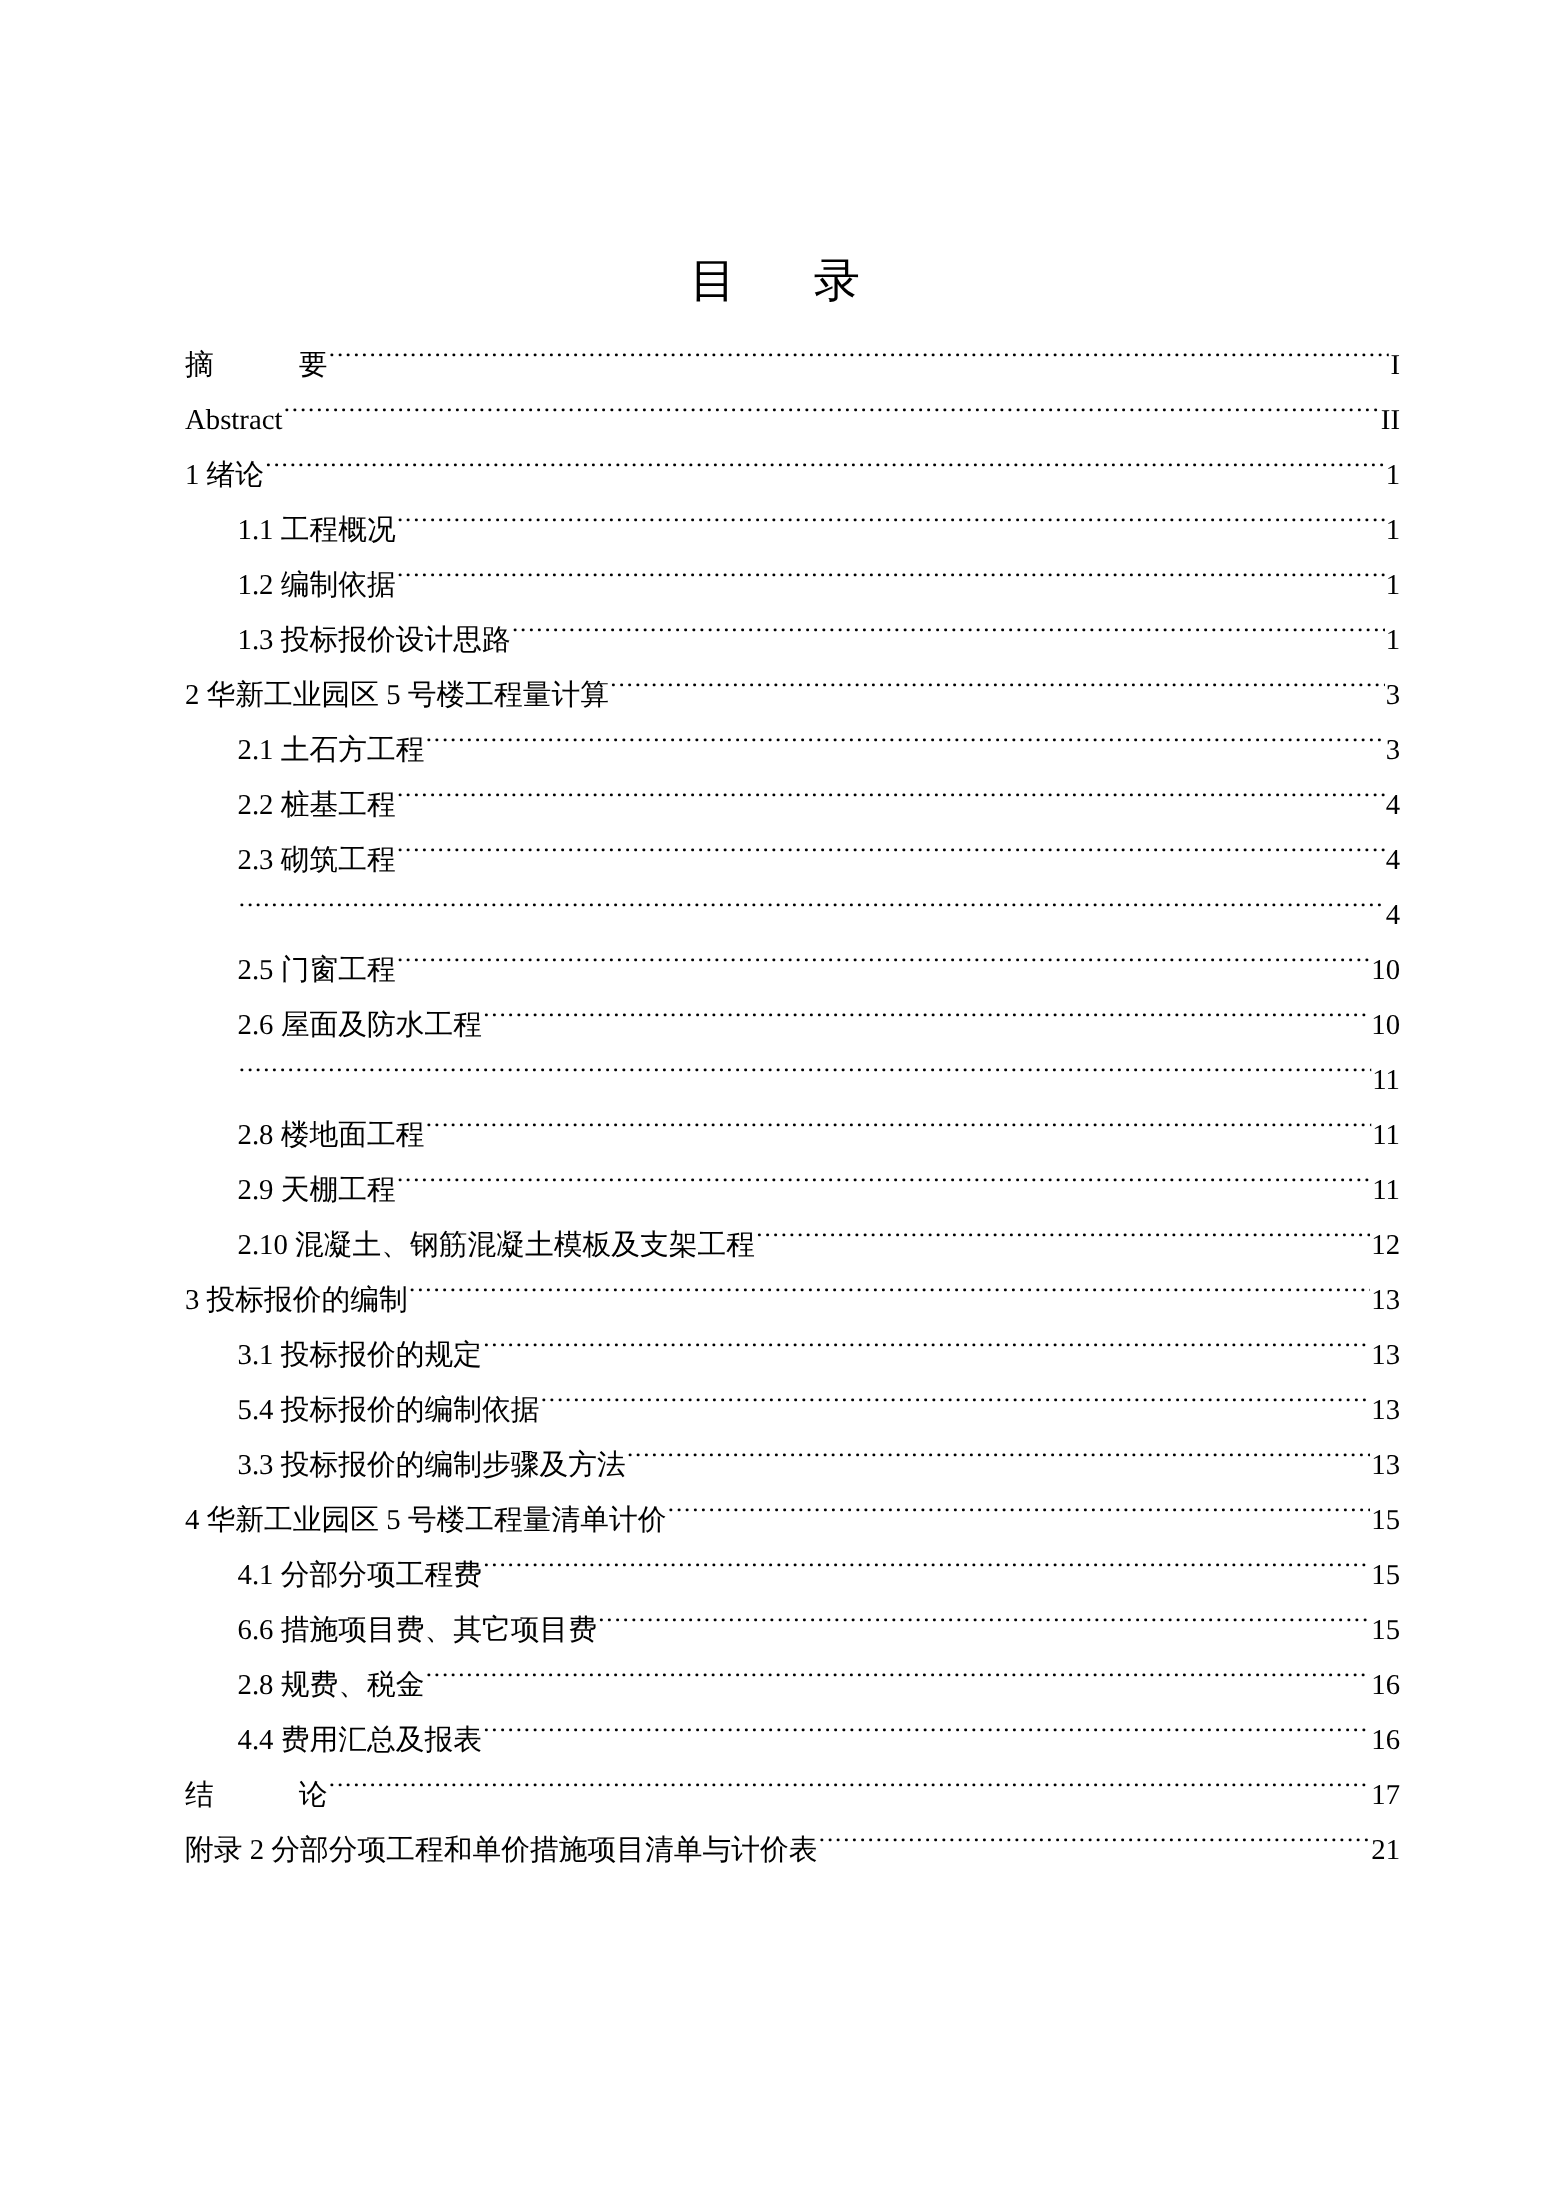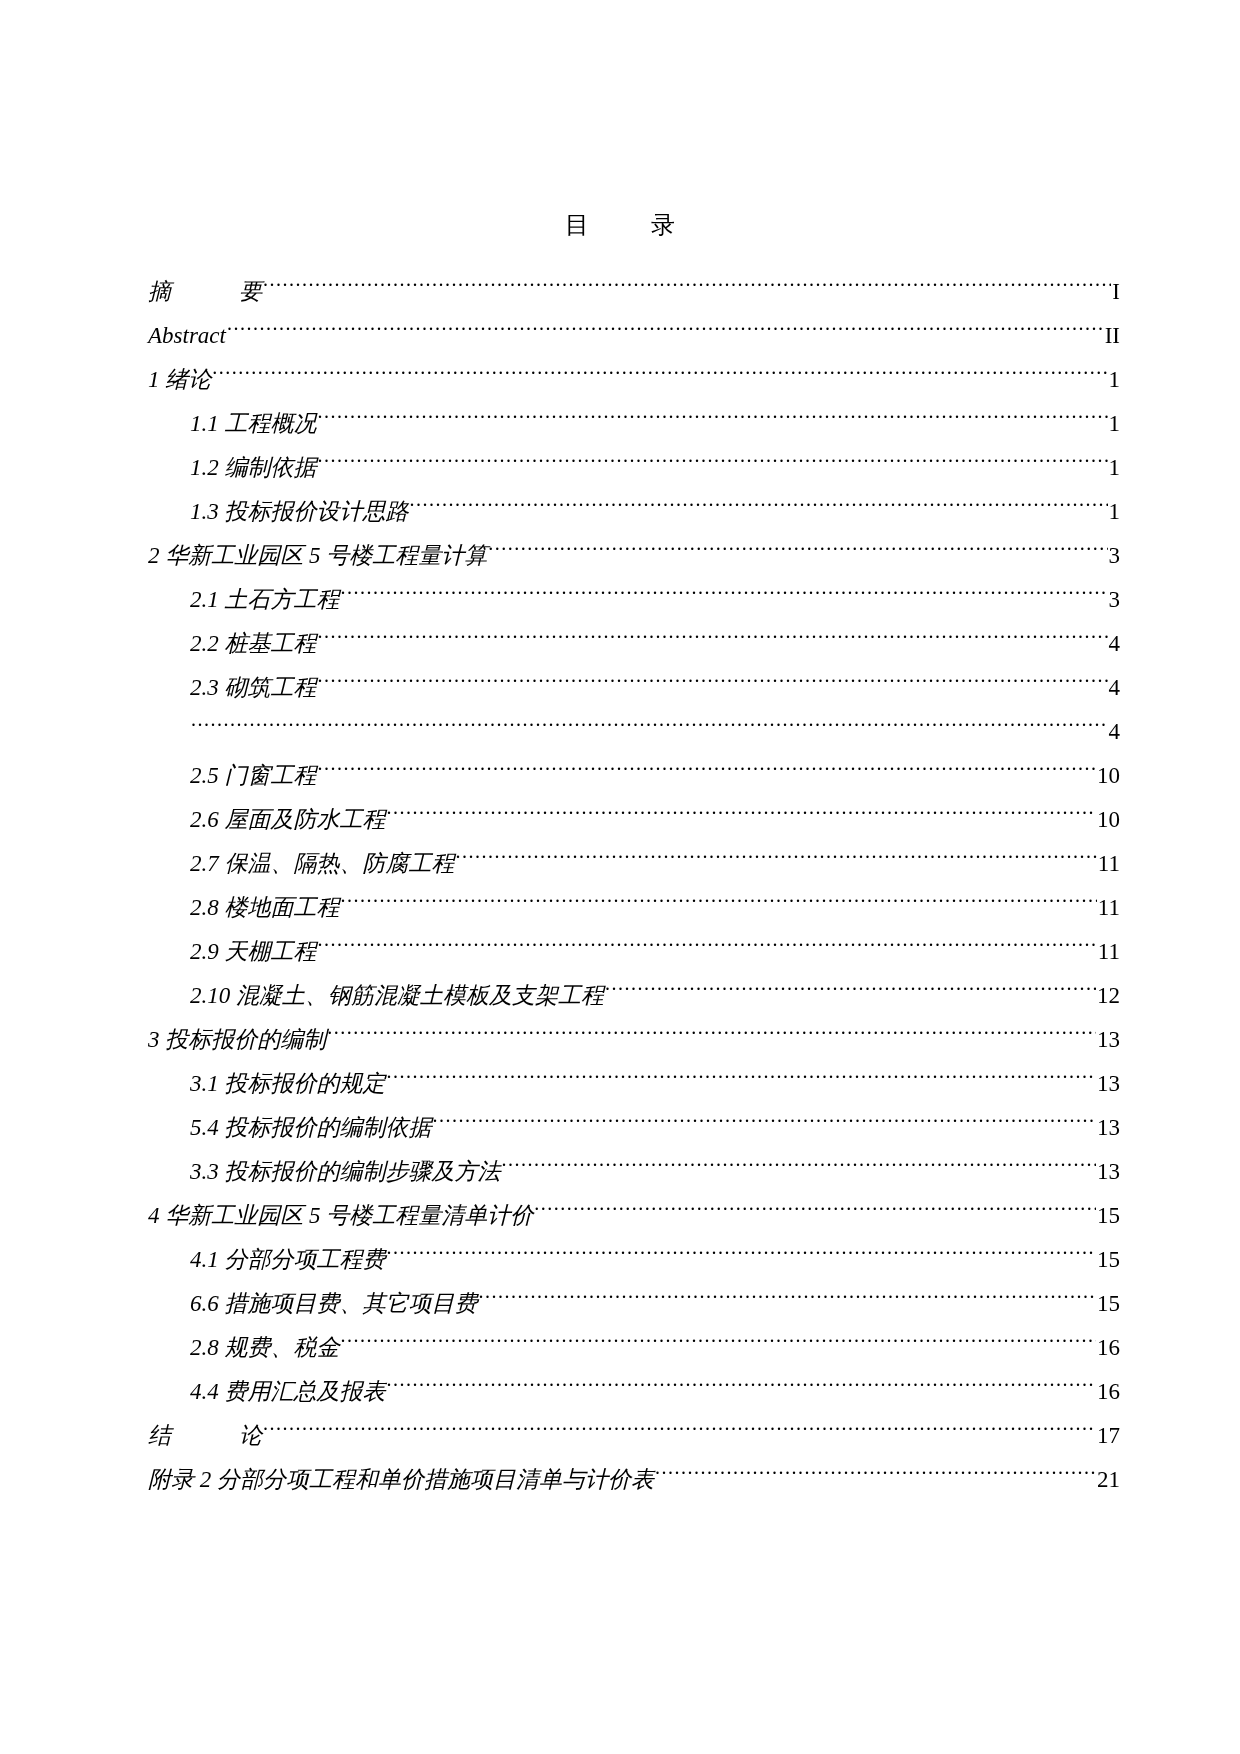--- a/index.html
+++ b/index.html
@@ -2,32 +2,32 @@
 <html><head>
 <meta charset="utf-8">
 <style>
   html, body { margin: 0; padding: 0; background: #ffffff; }
   body {
     width: 1240px; height: 1754px; position: relative; overflow: hidden;
     font-family: "Liberation Serif", "DejaVu Serif", serif; color: #000;
   }
   .title {
     position: absolute; top: 205px; left: 0; width: 1240px;
-    text-align: center; font-size: 24px; line-height: 40px;
+    text-align: center; font-size: 37px; line-height: 40px;
     font-family: "DejaVu Sans", "Liberation Sans", sans-serif;
   }
   .title span { display: inline-block; }
   .title .gap { width: 62px; }
   .toc { position: absolute; top: 255px; left: 148px; width: 972px; }
   .row {
     display: flex; align-items: baseline; height: 44px; line-height: 44px;
     font-size: 23px; white-space: nowrap;
   }
   .row.l2 { padding-left: 42px; }
-  .row .label { flex: 0 0 auto; font-style: italic; }
+  .row .label { flex: 0 0 auto; }
   .row .label .sp { display: inline-block; width: 68px; }
   .row .leader {
     flex: 1 1 auto; overflow: hidden; margin: 0 1px;
     position: relative; height: 44px;
   }
   .row .leader::before {
     content: "........................................................................................................................................................................................................................................................................";
     position: absolute; left: 0; bottom: 10px; letter-spacing: 1.5px; font-size: 20px; line-height: 20px;
   }
   .row .page { flex: 0 0 auto; }
@@ -98,21 +98,20 @@
       <span class="label">2.5 门窗工程</span>
       <span class="leader"></span>
       <span class="page">10</span>
     </div>
     <div class="row l2">
       <span class="label">2.6 屋面及防水工程</span>
       <span class="leader"></span>
       <span class="page">10</span>
     </div>
     <div class="row l2">
-      <span class="label">2.7 保温、隔热、防腐工程</span>
       <span class="leader"></span>
       <span class="page">11</span>
     </div>
     <div class="row l2">
       <span class="label">2.8 楼地面工程</span>
       <span class="leader"></span>
       <span class="page">11</span>
     </div>
     <div class="row l2">
       <span class="label">2.9 天棚工程</span>

